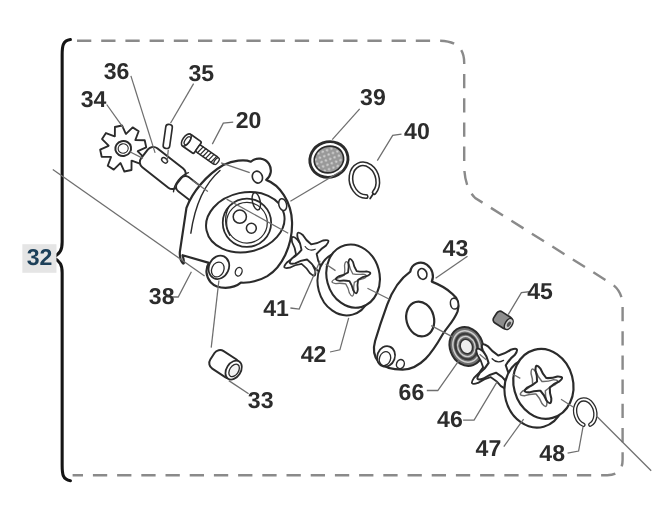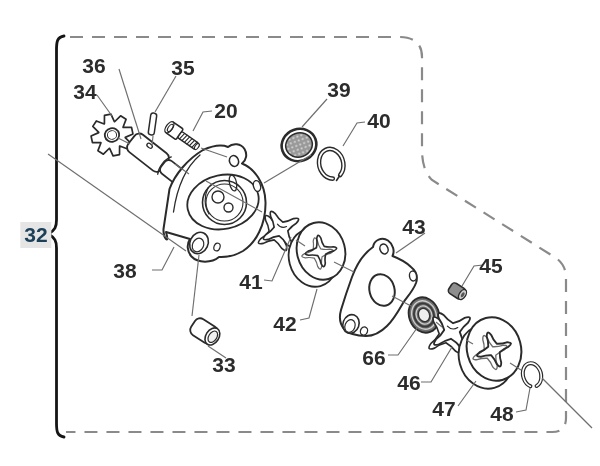--- a/index.html
+++ b/index.html
@@ -230,30 +230,30 @@
       <polyline points="483,265 474,266 462,286" fill="none" stroke="#6e6e6e" stroke-width="1.15"></polyline>
       <polyline points="226,358 208,346" fill="none" stroke="#6e6e6e" stroke-width="1.15"></polyline>
       <polyline points="388,355 398,355 417,328" fill="none" stroke="#6e6e6e" stroke-width="1.15"></polyline>
       <polyline points="421,382 431,382 452,347" fill="none" stroke="#6e6e6e" stroke-width="1.15"></polyline>
       <polyline points="458,406 476,381" fill="none" stroke="#6e6e6e" stroke-width="1.15"></polyline>
       <polyline points="516,412 526,410 530,388" fill="none" stroke="#6e6e6e" stroke-width="1.15"></polyline>
     </svg>
 
   <div id="callout-layer">
       <div class="callout hl" style="left: 36px; top: 235px;">32</div>
-      <div class="callout" style="left: 94px; top: 65px;">36</div>
+      <div class="callout" style="left: 106px; top: 65px;">36</div>
       <div class="callout" style="left: 183px; top: 67px;">35</div>
       <div class="callout" style="left: 85px; top: 91px;">34</div>
       <div class="callout" style="left: 226px; top: 110px;">20</div>
       <div class="callout" style="left: 339px; top: 89px;">39</div>
       <div class="callout" style="left: 379px; top: 120px;">40</div>
-      <div class="callout" style="left: 125px; top: 270px;">38</div>
+      <div class="callout" style="left: 147px; top: 270px;">38</div>
       <div class="callout" style="left: 251px; top: 281px;">41</div>
       <div class="callout" style="left: 285px; top: 323px; text-align: right;">42</div>
       <div class="callout" style="left: 414px; top: 226px;">43</div>
       <div class="callout" style="left: 491px; top: 265px;">45</div>
-      <div class="callout" style="left: 224px; top: 364px;">33</div>
+      <div class="callout" style="left: 237px; top: 364px;">33</div>
       <div class="callout" style="left: 374px; top: 357px;">66</div>
       <div class="callout" style="left: 409px; top: 382px;">46</div>
       <div class="callout" style="left: 444px; top: 408px;">47</div>
       <div class="callout" style="left: 502px; top: 413px;">48</div>
     </div>
 </div>
 
 </body></html>

